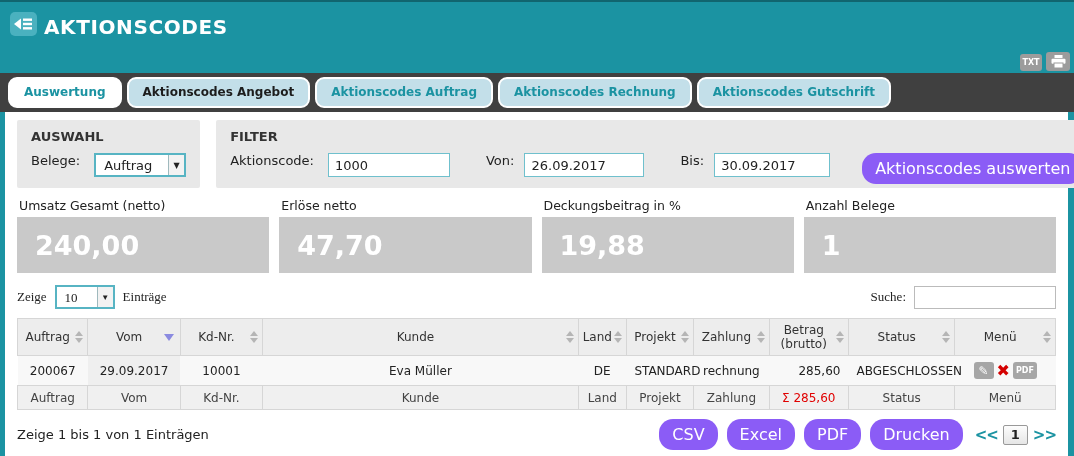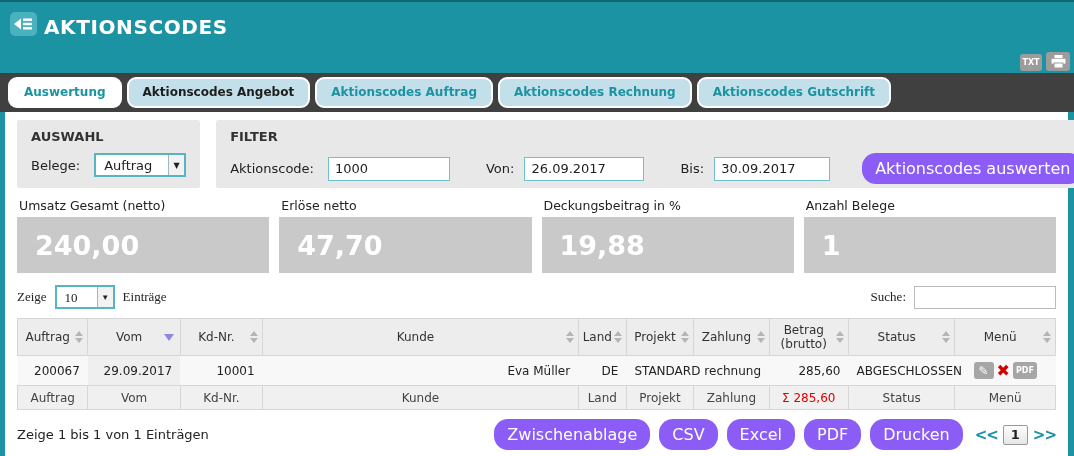--- a/index.html
+++ b/index.html
@@ -45,21 +45,21 @@
   
   .content {
     height:344px; background:#fff; border-left:5px solid #1b93a2; border-right:6px solid #1b93a2;
     padding:6px 12px 0 12px; position:relative;
   }
 
   
   .panels-row { display:flex; gap:16px; margin-top:2px; }
   .panel { background:#e8e8e8; border-radius:2px; padding:9px 14px; height:68px; }
   .panel-title { font-weight:bold; font-size:13px; color:#333; }
-  .panel-row { display:flex; align-items:center; margin-top:9px; font-size:13px; }
+  .panel-row { display:flex; align-items:flex-start; margin-top:9px; font-size:13px; }
   .panel.auswahl { width:202px; }
   .panel.filter { flex:1; }
   .lbl { color:#222; }
 
   .fake-select {
     display:flex; align-items:stretch; background:#fff; border:2px solid #57b4c3;
     height:24px; cursor:pointer;
   }
   .fake-select .val { padding:3px 8px; font-size:13px; flex:1; }
   .fake-select .arr {
@@ -92,21 +92,21 @@
     border:1px solid #bbb; width:142px; height:23px; margin-left:8px; font-family:inherit;
     font-size:13px; padding:2px 5px;
   }
 
   
   table.grid { width:100%; border-collapse:collapse; table-layout:fixed; margin-top:9px; font-size:12px; }
   .grid th {
     background:#ededed; border:1px solid #d6d6d6; font-weight:normal; color:#333;
     padding:4px 14px 4px 4px; position:relative; text-align:center; height:36px; cursor:pointer;
   }
-  .grid td.data { background:#f8f8f8; padding:6px 8px; text-align:right; color:#222; border:none; }
+  .grid td.data { background:#f8f8f8; padding:6px 8px; text-align:center; color:#222; border:none; }
   .grid td.data.sorted { background:#efefef; }
   .grid td.data.num { text-align:right; }
   .grid tr.footer td {
     background:#f0f0f0; border:1px solid #d6d6d6; text-align:center; padding:4px; color:#444; height:24px;
   }
   .grid tr.footer td.sum { color:#e00000; }
   .sort-both { position:absolute; right:4px; top:50%; margin-top:-6px; }
   .sort-both i { display:block; width:0; height:0; border-left:4px solid transparent; border-right:4px solid transparent; }
   .sort-both i.up   { border-bottom:5px solid #b5b5b5; margin-bottom:2px; }
   .sort-both i.down { border-top:5px solid #b5b5b5; }
@@ -317,21 +317,20 @@
         <td>Status</td>
         <td>Menü</td>
       </tr>
     </tbody>
       </table>
 
     <div class="bottom-row">
       <span>Zeige 1 bis 1 von 1 Einträgen</span>
       <span class="spacer"></span>
       <div class="export-btns">
-        <button class="btn-teal">Zwischenablage</button>
         <button class="btn-teal">CSV</button>
         <button class="btn-teal">Excel</button>
         <button class="btn-teal">PDF</button>
         <button class="btn-teal">Drucken</button>
       </div>
       <div class="pager">
         <span class="arrows">&lt;&lt;</span>
         <span class="page-num">1</span>
         <span class="arrows">&gt;&gt;</span>
       </div>

